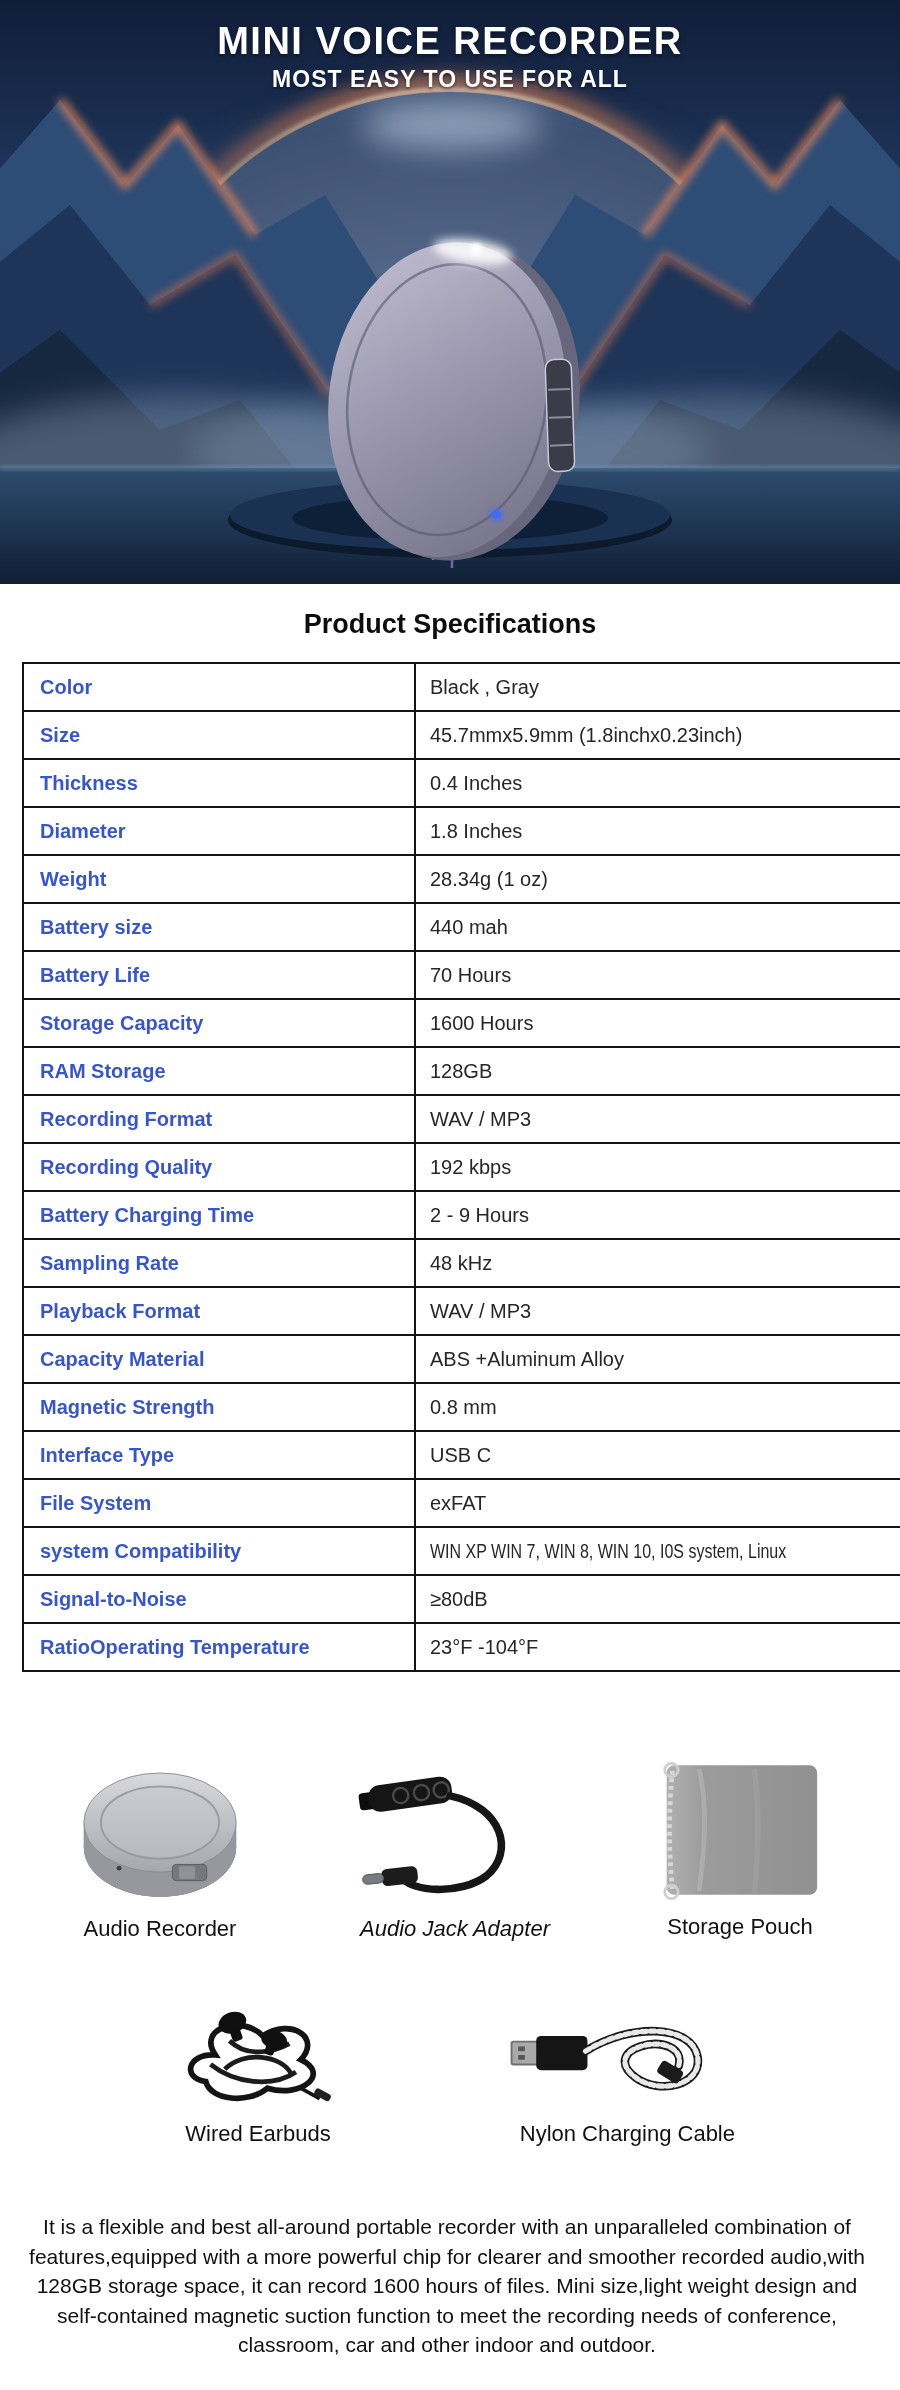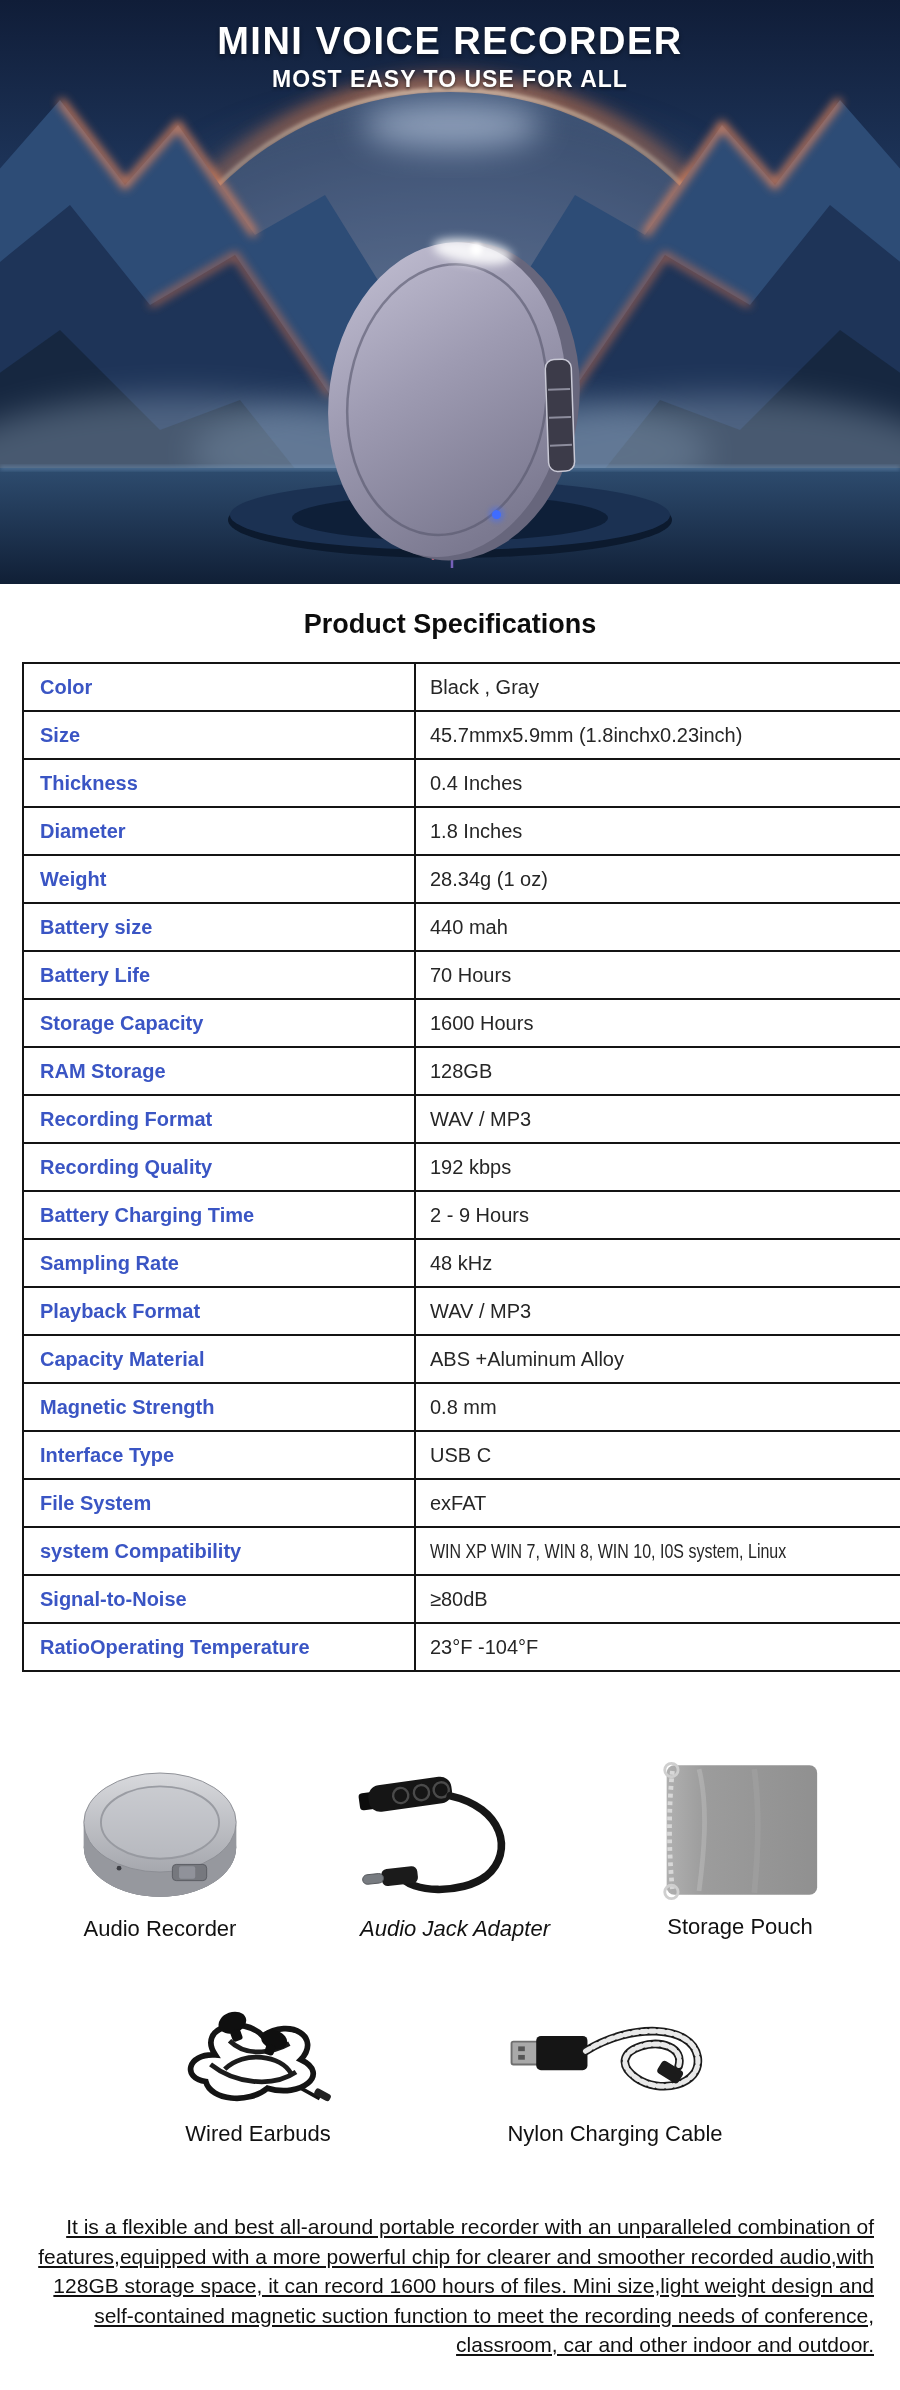--- a/index.html
+++ b/index.html
@@ -29,27 +29,27 @@
              white-space:nowrap;}
 
   
   .acc-item{position:absolute;text-align:center;}
   .acc-img{display:flex;align-items:center;justify-content:center;}
   .acc-label{margin-top:8px;font-size:22px;color:#111111;}
   #acc-1{left:55px;top:1758px;width:210px;}
   #acc-2{left:350px;top:1758px;width:210px;font-style:italic;}
   #acc-3{left:635px;top:1756px;width:210px;}
   #acc-4{left:153px;top:1995px;width:210px;}
-  #acc-5{left:495px;top:1995px;width:240px;}
+  #acc-5{left:495px;top:1995px;width:240px;text-align:right;}
   #acc-1 .acc-img,#acc-2 .acc-img,#acc-3 .acc-img{height:150px;}
   #acc-4 .acc-img,#acc-5 .acc-img{height:118px;}
 
   
   .description{position:absolute;top:2212px;left:20px;width:854px;font-size:21px;
-               line-height:29.5px;color:#101010;text-align:right;text-decoration:underline;}
+               line-height:29.5px;color:#101010;text-align:center;}
 </style>
 </head>
 <body>
 
 <div class="page">
 
   <div class="hero">
     <svg width="900" height="584" viewBox="0 0 900 584">
       <defs>
         <linearGradient id="sky" x1="0" y1="0" x2="0" y2="1">

